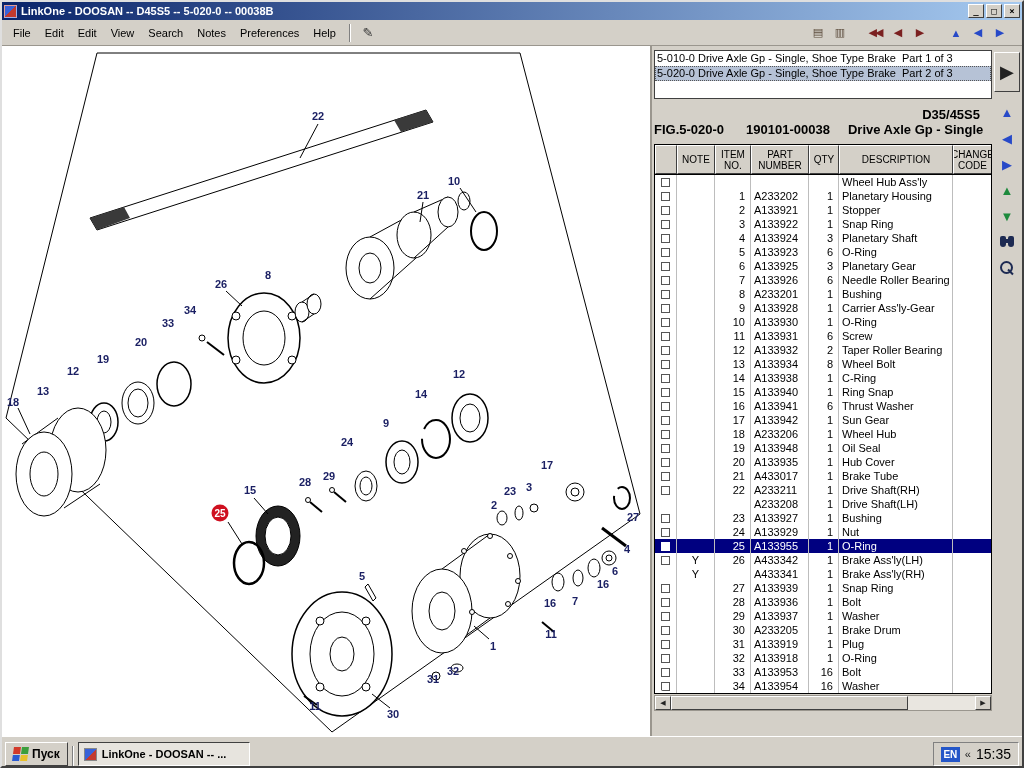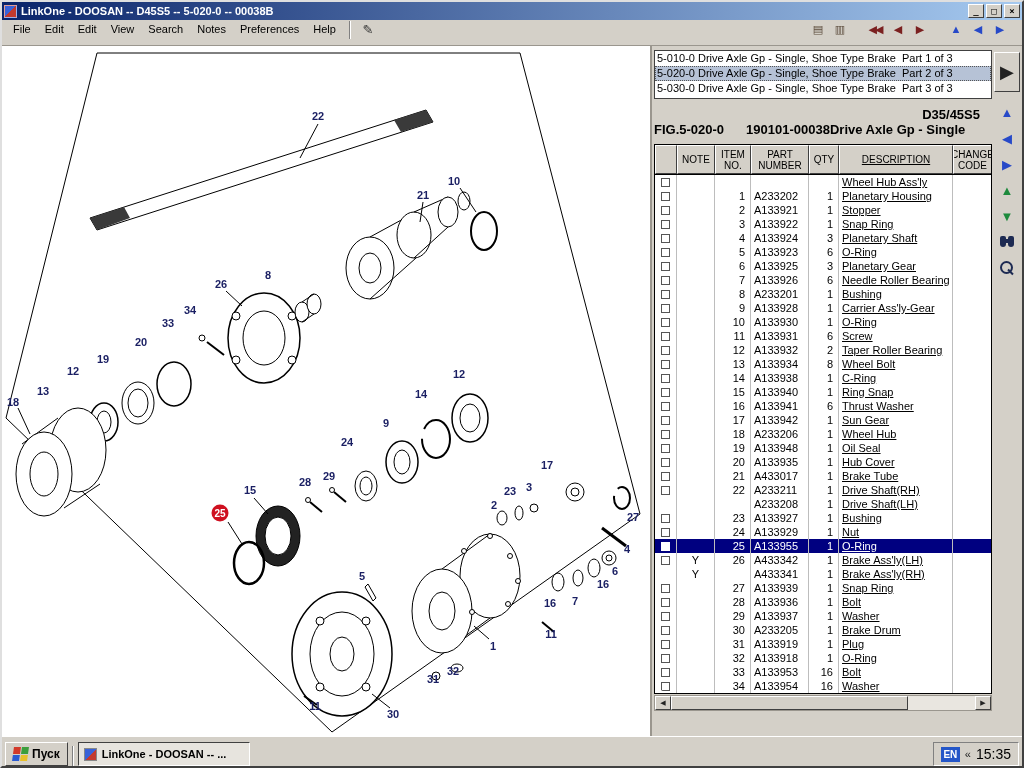--- a/index.html
+++ b/index.html
@@ -7,21 +7,21 @@
   body{font-family:"Liberation Sans","DejaVu Sans",sans-serif;font-size:11px;background:#d4d0c8;color:#000;}
   .window{width:1024px;height:768px;display:flex;flex-direction:column;border:2px solid;border-color:#dfdfdf #404040 #404040 #dfdfdf;background:#d4d0c8;}
 
   
   .titlebar{height:18px;background:linear-gradient(to right,#0a246a,#a6caf0);display:flex;align-items:center;padding:0 2px;color:#fff;flex:0 0 auto;}
   .title-icon{width:13px;height:13px;margin-right:4px;background:linear-gradient(135deg,#3a62d8 50%,#c23a2e 50%);border:1px solid rgba(255,255,255,.5);}
   .title-text{font-weight:bold;font-size:11px;flex:1;white-space:nowrap;overflow:hidden;}
   .win-btn{width:16px;height:14px;background:#d4d0c8;border:1px solid;border-color:#fff #404040 #404040 #fff;margin-left:2px;display:flex;align-items:center;justify-content:center;font-size:9px;font-weight:bold;color:#000;font-family:"DejaVu Sans Mono",monospace;line-height:1;}
 
   
-  .menubar{height:26px;display:flex;align-items:flex-end;padding:6px 4px;border-bottom:1px solid #9a968e;flex:0 0 auto;}
+  .menubar{height:26px;display:flex;align-items:center;padding:12px 4px;border-bottom:1px solid #9a968e;flex:0 0 auto;}
   .menus{display:flex;}
   .menu-item{padding:4px 7px;cursor:default;}
   .mb-sep{width:2px;height:18px;border-left:1px solid #808080;border-right:1px solid #fff;margin:0 6px;}
   .spacer{flex:1;}
   .tool-btn{min-width:22px;height:20px;display:flex;align-items:center;justify-content:center;font-size:12px;}
   .tool-btn.pen{color:#333;font-size:13px;}
   .tb-group{display:flex;align-items:center;margin-right:8px;}
   .tb-btn{min-width:22px;height:20px;display:flex;align-items:center;justify-content:center;font-size:11px;font-weight:bold;letter-spacing:-2px;border:1px solid transparent;}
   .tb-btn.gap{margin-left:14px;}
 
@@ -38,31 +38,31 @@
   .rp-strip{flex:1;display:flex;flex-direction:column;align-items:center;}
 
   
   .booklist{height:49px;background:#fff;border:1px solid #404040;overflow:hidden;}
   .bl-item{height:15px;line-height:15px;white-space:pre;overflow:hidden;padding-left:2px;cursor:default;}
   .bl-item.sel{background:#b6c2d6;outline:1px dotted #555;outline-offset:-1px;}
 
   .model{margin-top:8px;height:15px;text-align:right;padding-right:12px;font-weight:bold;font-size:13px;}
   .caption{height:17px;font-weight:bold;font-size:13px;white-space:nowrap;overflow:hidden;}
   .caption .pn{margin-left:22px;}
-  .caption .ft{margin-left:0;}
+  .caption .ft{margin-left:18px;}
 
   
   .ptable{margin-top:5px;border:1px solid #000;background:#fff;flex:0 0 auto;}
   .phead{display:flex;height:30px;background:#d4d0c8;border-bottom:1px solid #000;}
   .ph{display:flex;flex-direction:column;align-items:center;justify-content:center;font-size:10px;line-height:11px;border:1px solid;border-color:#fff #404040 #404040 #fff;overflow:hidden;white-space:nowrap;}
   .pbody{height:518px;overflow:hidden;border-radius:15px;}
   .prow{display:flex;height:14px;line-height:14px;cursor:default;}
   .prow.sel{background:#000080;color:#fff;}
   .c{display:flex;align-items:center;overflow:hidden;white-space:nowrap;border-right:1px solid #bdbdbd;height:100%;}
-  .w0{width:22px;}.w1{width:38px;}.w2{width:36px;}.w3{width:58px;}.w4{width:30px;}.w5{width:114px;text-decoration:underline;}.w6{flex:1;border-right:none;}
+  .w0{width:22px;}.w1{width:38px;}.w2{width:36px;}.w3{width:58px;}.w4{width:30px;}.w5{width:114px;}.w6{flex:1;border-right:none;}
   .a-c{justify-content:center;}
   .a-r{justify-content:flex-end;padding-right:5px;}
   .a-l{padding-left:3px;}
   .box{width:9px;height:9px;background:#fff;border:1px solid;border-color:#808080 #fff #fff #808080;outline:1px solid #555;outline-offset:-1px;}
   .prow.sel .box{outline-color:#fff;}
 
   
   .hscroll{height:16px;display:flex;background:#e9e6e0;border:1px solid #9a968e;margin-top:1px;}
   .sb-btn{width:16px;height:100%;background:#d4d0c8;border:1px solid;border-color:#fff #404040 #404040 #fff;display:flex;align-items:center;justify-content:center;font-size:7px;color:#222;}
   .sb-track{flex:1;position:relative;}
@@ -304,21 +304,20 @@
           <div class="callout" style="left: 313px; top: 660px;">11</div>
           <div class="callout" style="left: 391px; top: 668px;">30</div>
         </div>
     </div>
 
     <div class="rightpanel">
       <div class="rp-content">
         <div class="booklist">
             <div class="bl-item">5-010-0 Drive Axle Gp - Single, Shoe Type Brake  Part 1 of 3</div>
             <div class="bl-item sel">5-020-0 Drive Axle Gp - Single, Shoe Type Brake  Part 2 of 3</div>
-            <div class="bl-item">5-030-0 Drive Axle Gp - Single, Shoe Type Brake  Part 3 of 3</div>
           </div>
         <div class="model">D35/45S5</div>
         <div class="caption">
           <span>FIG.5-020-0</span><span class="pn">190101-00038</span><span class="ft">Drive Axle Gp - Single</span>
         </div>
         <div class="ptable">
           <div class="phead">
             <div class="ph w0"></div>
             <div class="ph w1">
                 <span>NOTE</span>

